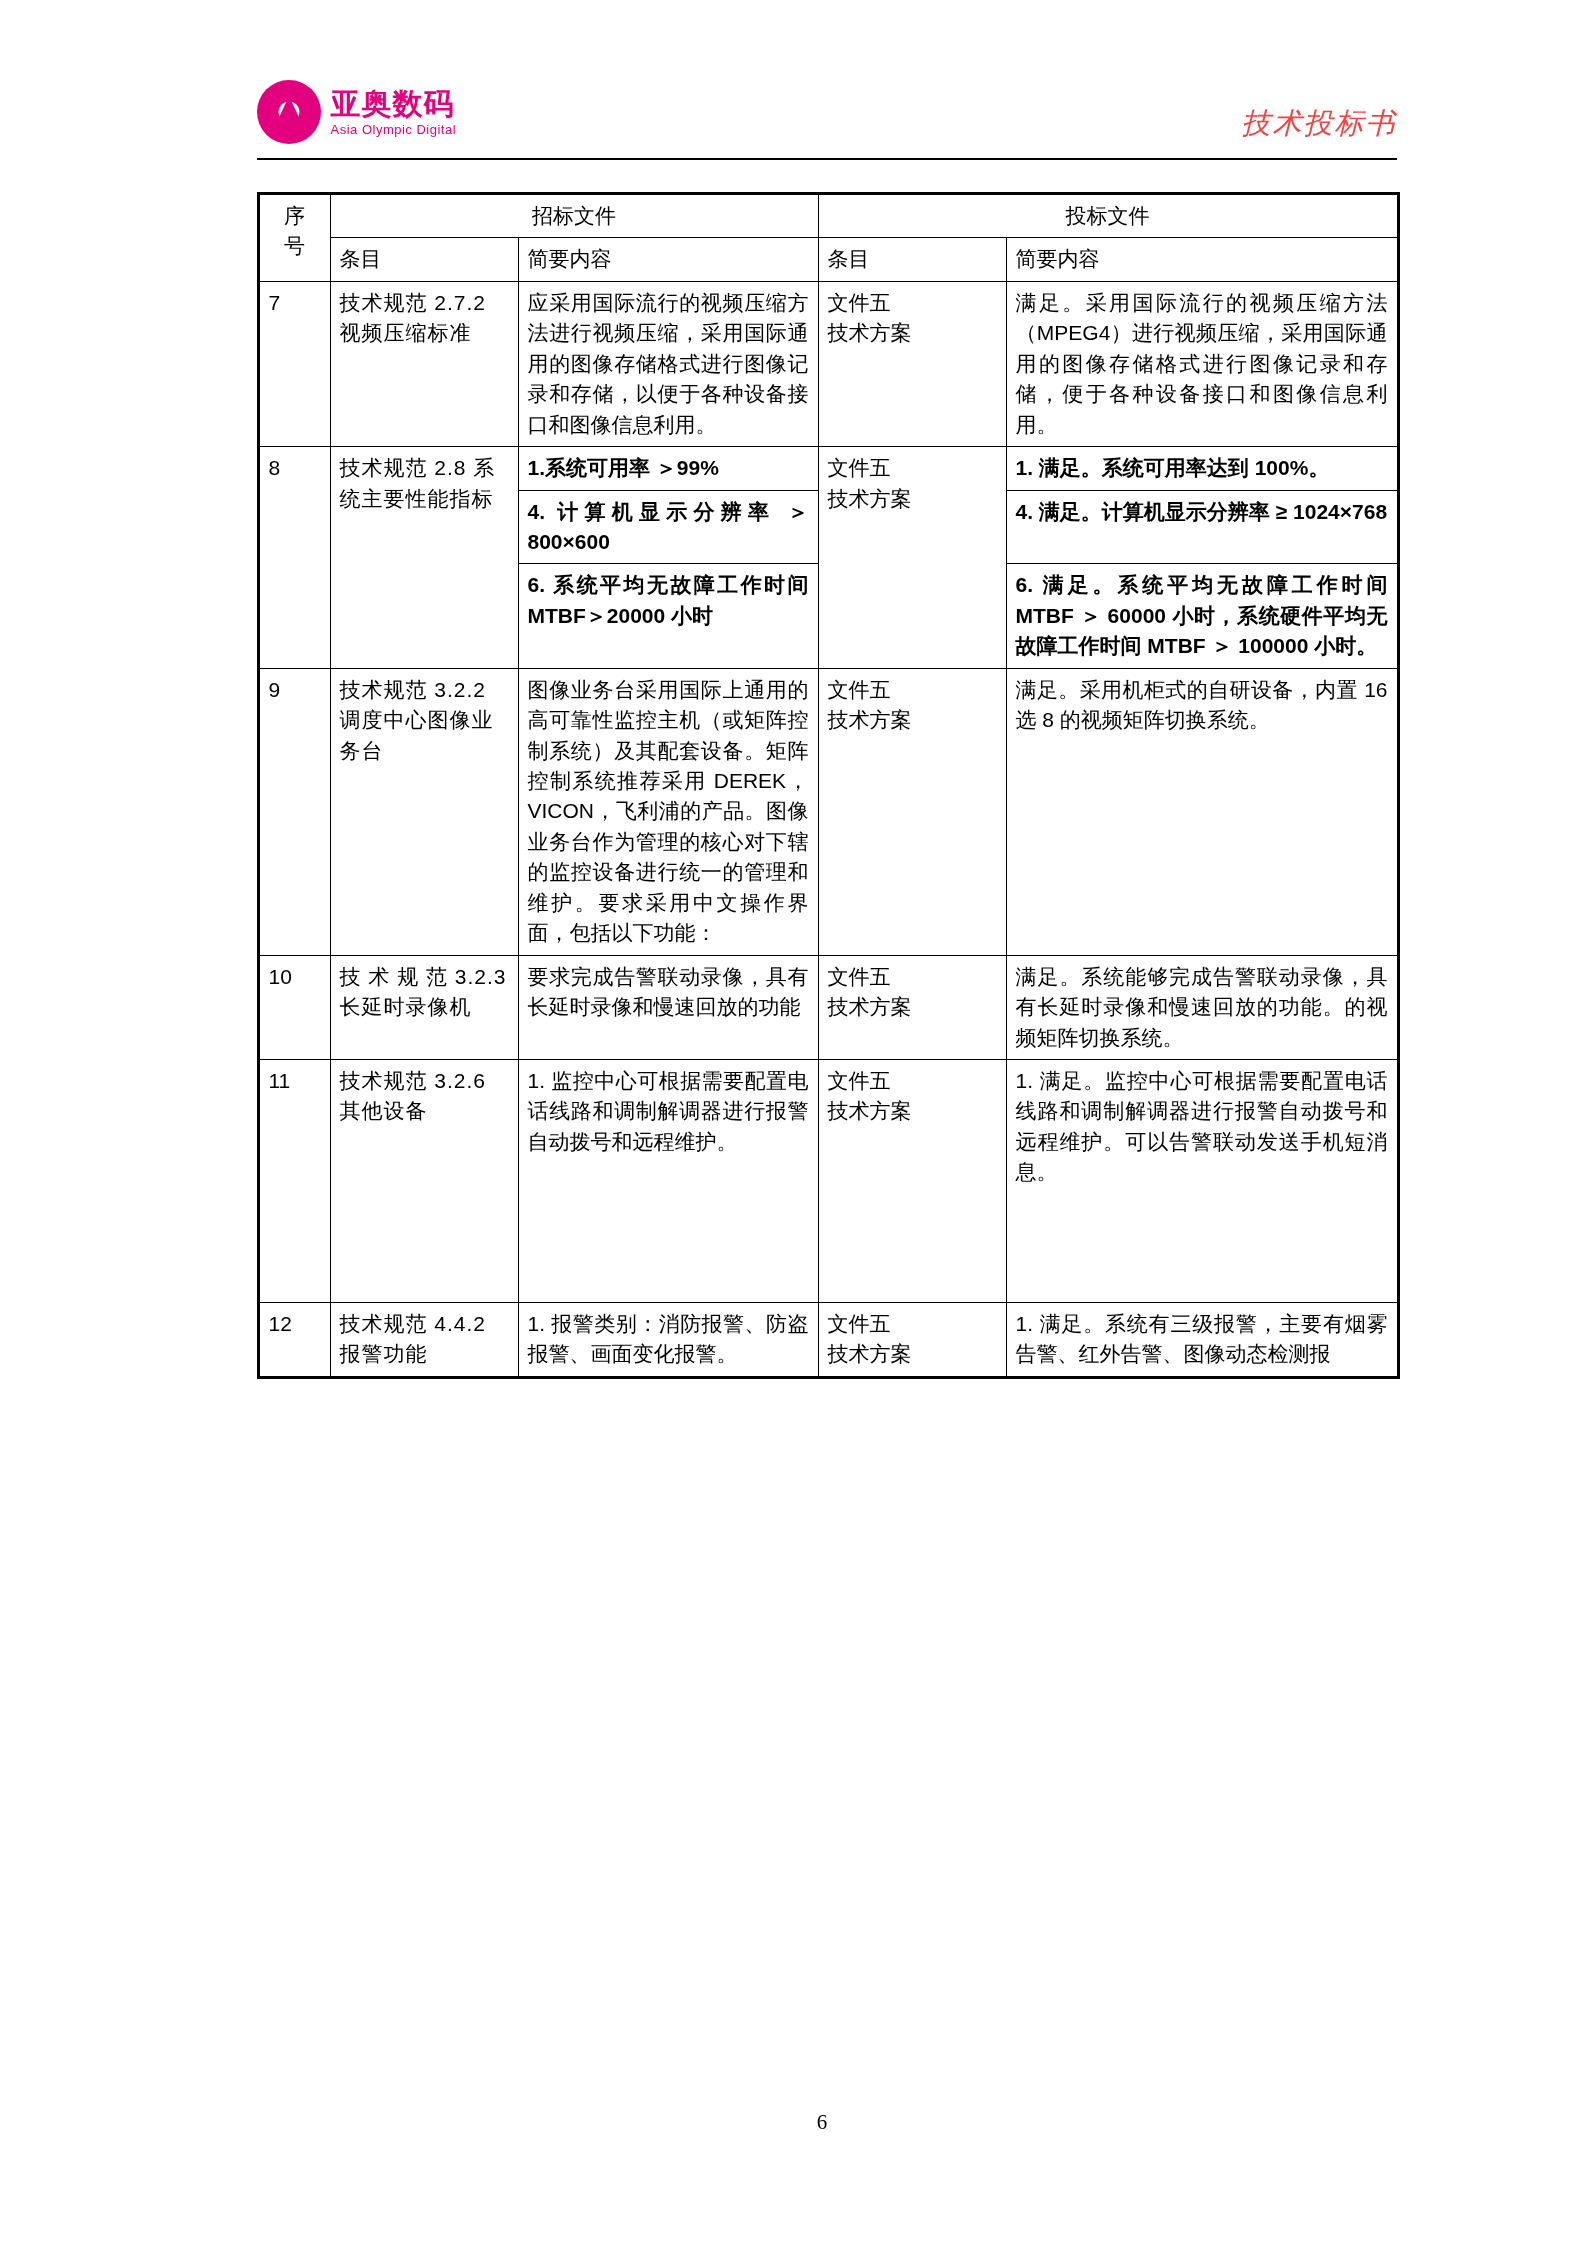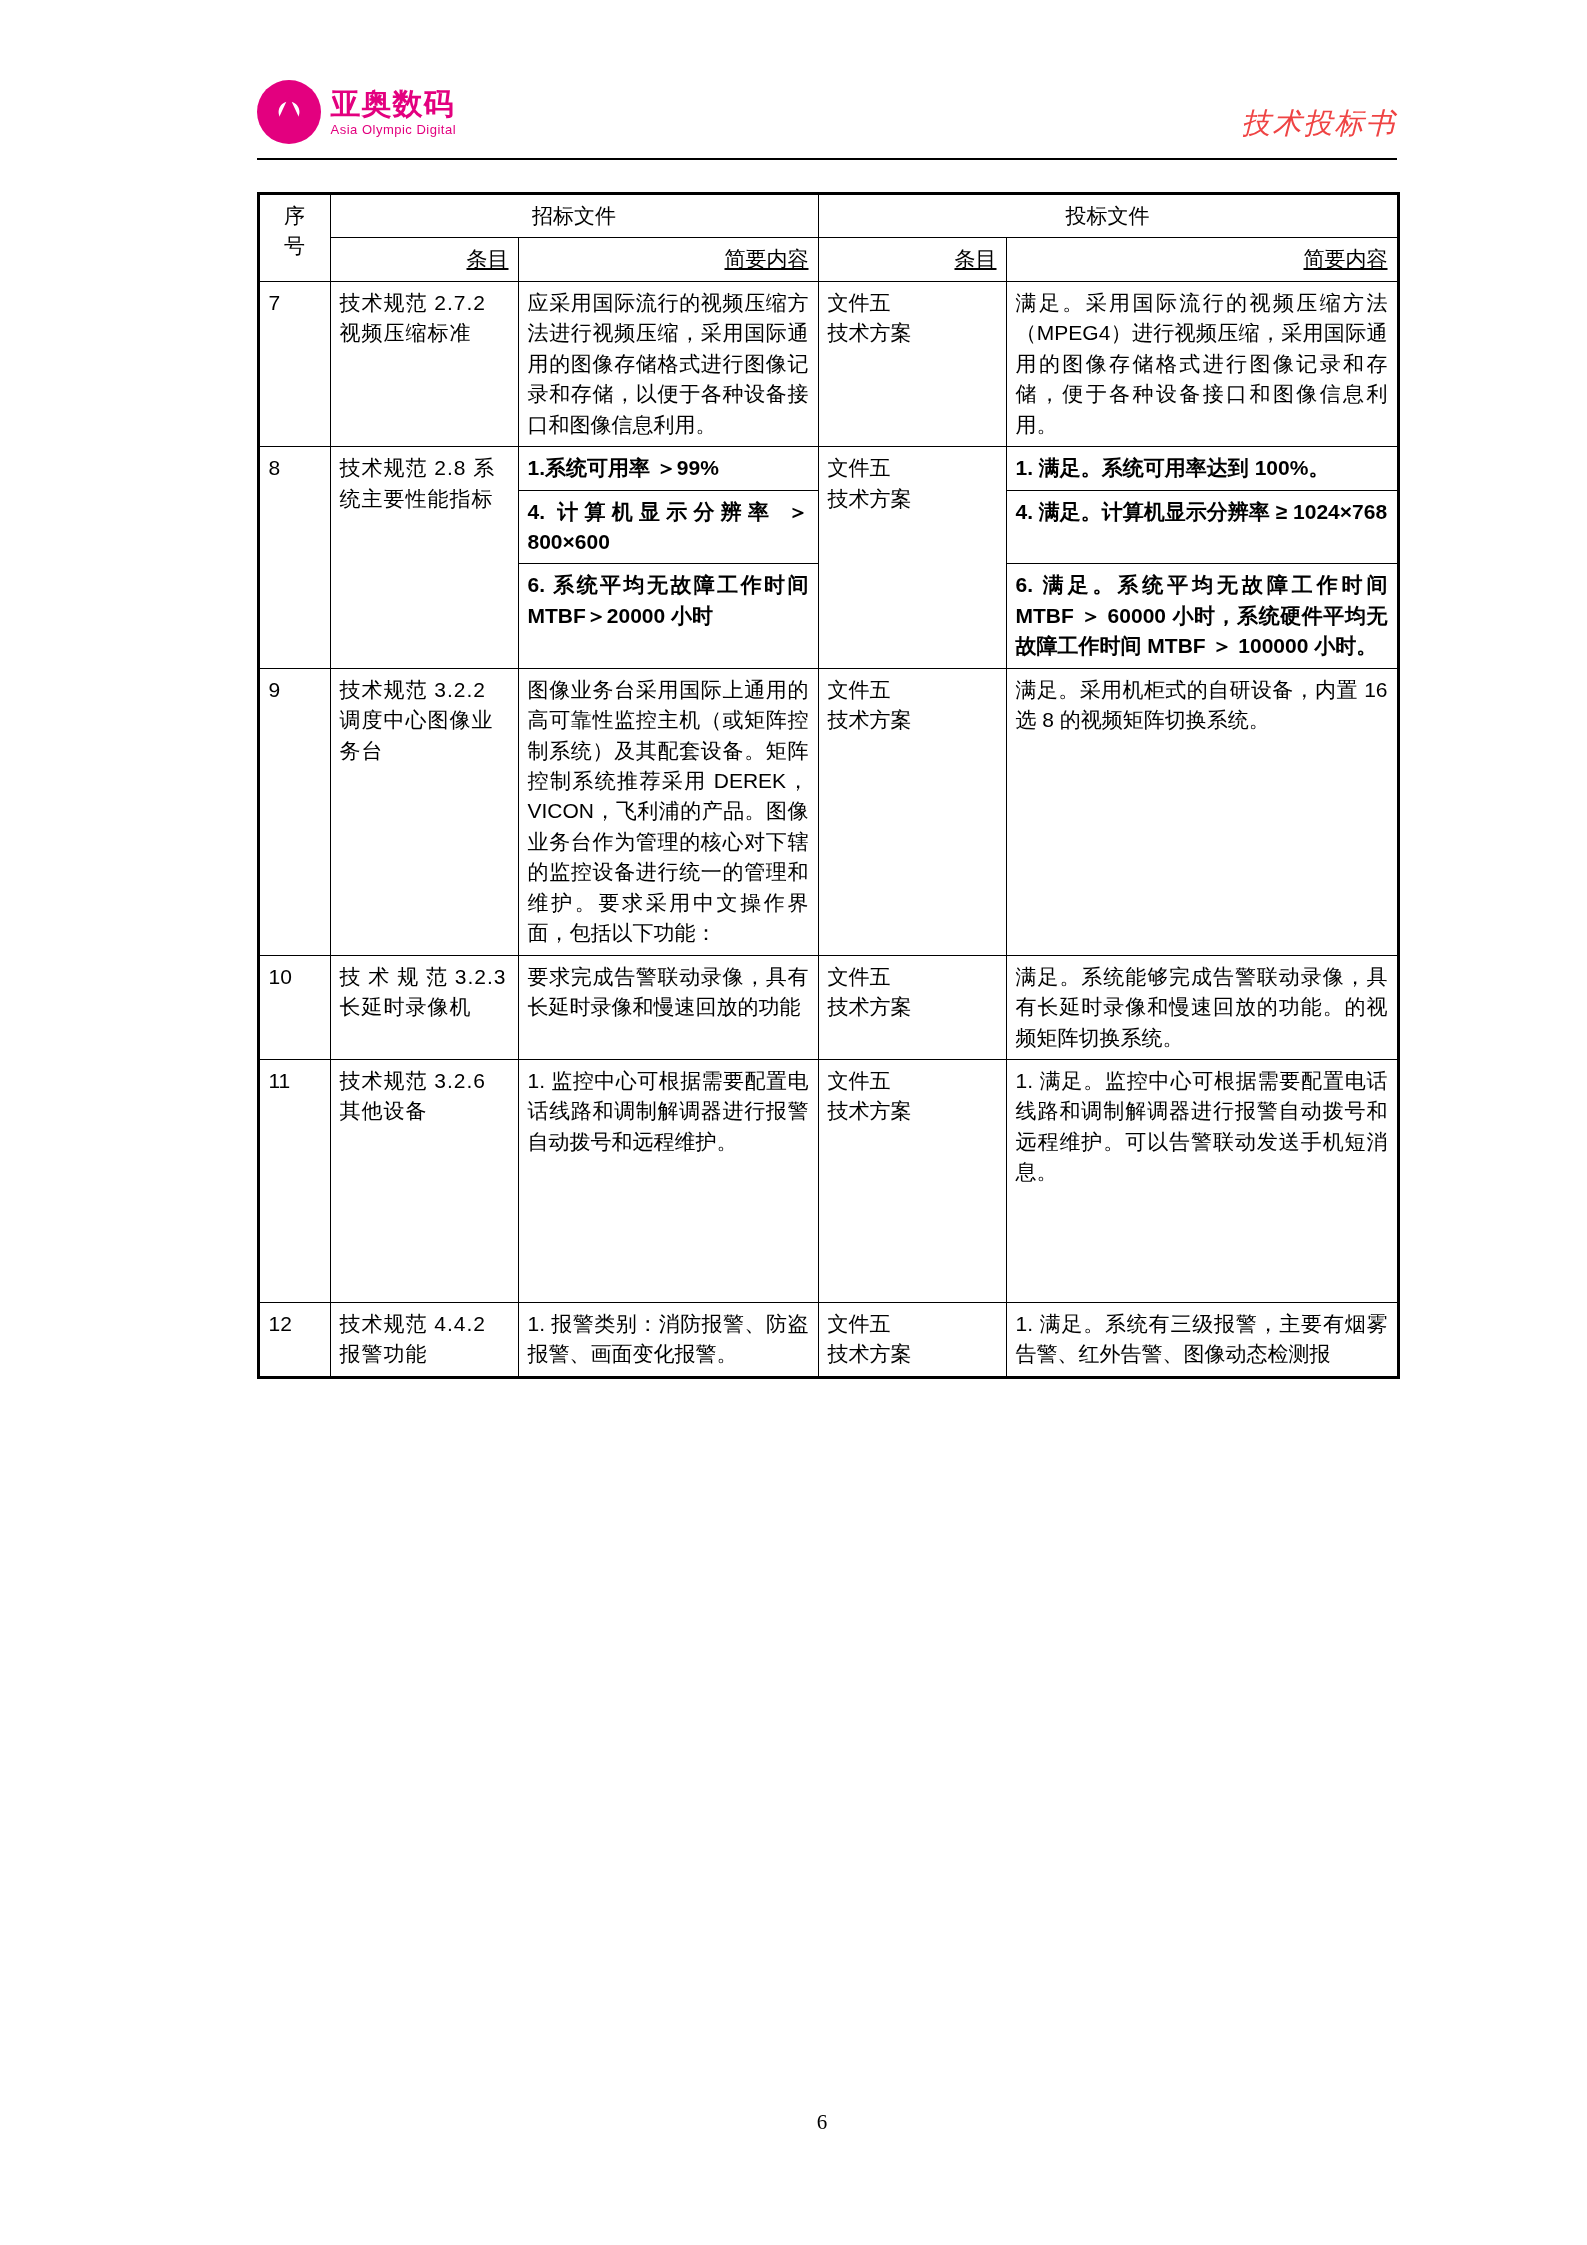--- a/index.html
+++ b/index.html
@@ -121,25 +121,24 @@
   col.c-b1   { width: 188px; }
   col.c-b2   { width: 392px; }
 
   .hdr-top td {
     text-align: center;
     font-size: 22px;
     padding-top: 8px;
     padding-bottom: 8px;
   }
   .hdr-sub td {
-    text-align: right;
+    text-align: left;
     font-size: 22px;
     padding-top: 6px;
     padding-bottom: 6px;
-    text-decoration: underline;
   }
   .c-center {
   }
   .c-mid {
     vertical-align: middle;
   }
   .just {
     text-align: justify;
     text-justify: inter-ideograph;
   }

